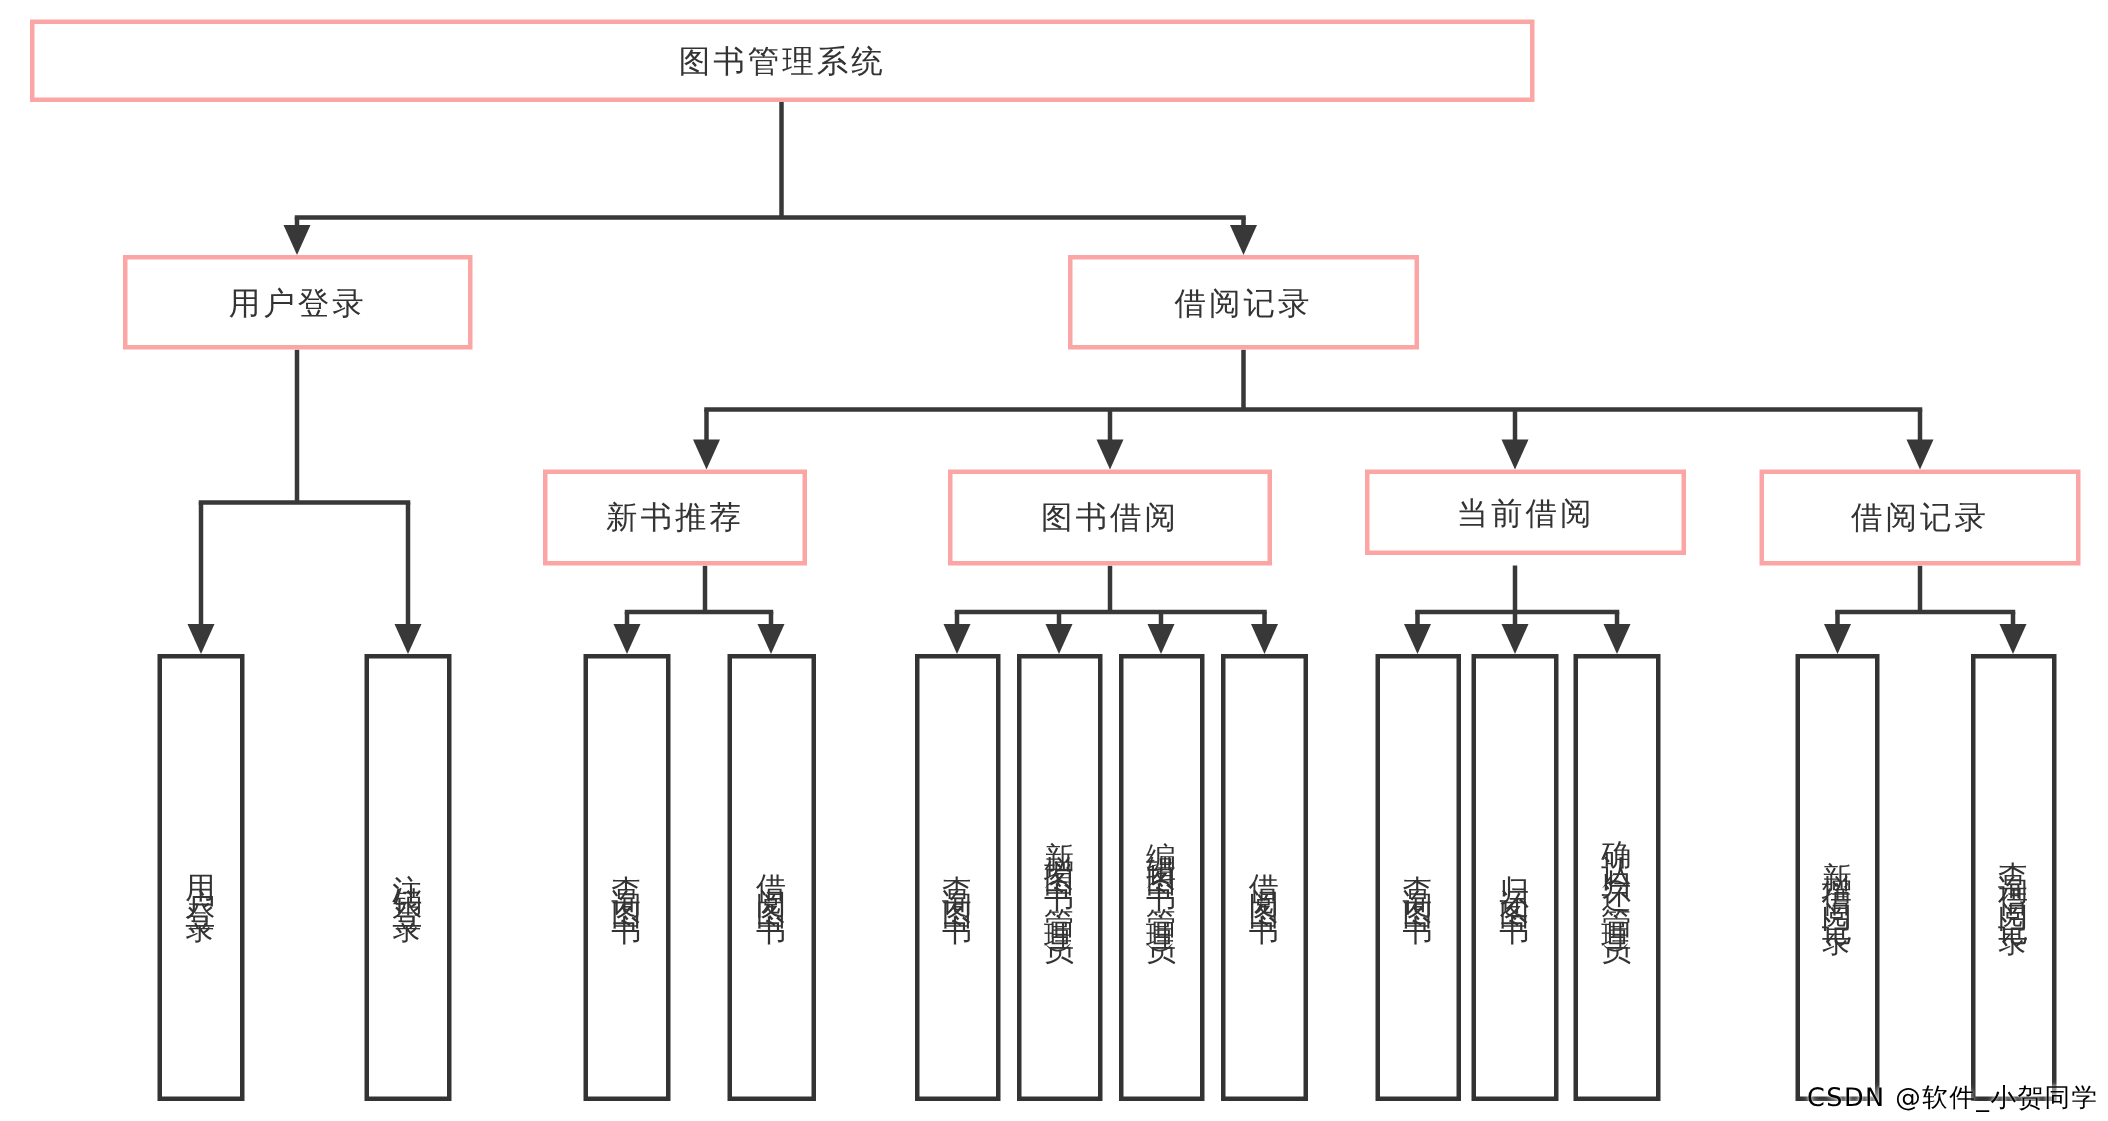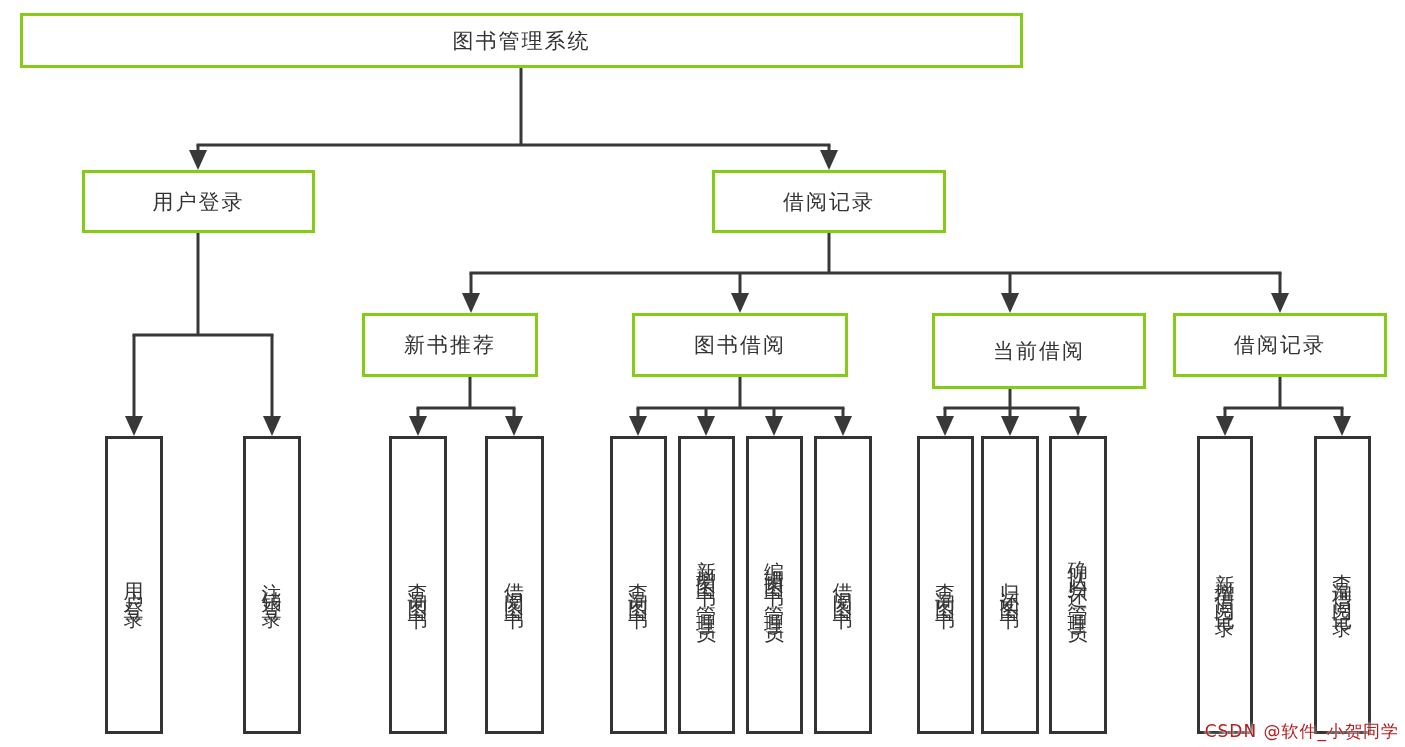--- a/index.html
+++ b/index.html
@@ -2,35 +2,35 @@
 <html><head>
 <meta charset="utf-8">
 <style>
   html, body { margin:0; padding:0; background:#ffffff; }
   .canvas {
     position:relative; width:1405px; height:747px; background:#ffffff;
     font-family:"DejaVu Sans","Liberation Sans",sans-serif; overflow:hidden;
   }
   .connectors { position:absolute; left:0; top:0; width:1405px; height:747px; }
   .hnode {
-    position:absolute; background:#ffffff; border:3px solid #84cc16; box-sizing:border-box;
+    position:absolute; background:#ffffff; border:3px solid #fca5a5; box-sizing:border-box;
     display:flex; align-items:center; justify-content:center;
     font-size:21px; letter-spacing:2px; color:#333333; white-space:nowrap;
   }
   .vnode {
     position:absolute; background:#ffffff; border:3px solid #333333; box-sizing:border-box;
     display:flex; align-items:center; justify-content:center;
   }
   .vnode span {
     writing-mode:vertical-rl; text-orientation:mixed;
     font-size:20px; letter-spacing:9px; color:#333333; line-height:1;
   }
   .watermark {
     position:absolute; right:6px; bottom:4px;
-    font-size:17px; color:#b91c1c; letter-spacing:1px; white-space:nowrap;
+    font-size:17px; color:#000000; letter-spacing:1px; white-space:nowrap;
     text-shadow:0 0 2px #ffffff, 0 0 4px #ffffff; z-index:5;
   }
 </style>
 </head>
 <body>
 
 <div class="canvas">
 
   <svg class="connectors" id="connector-svg" viewBox="0 0 1405 747" xmlns="http://www.w3.org/2000/svg">
       <line x1="521" y1="68" x2="521" y2="145" stroke="#383838" stroke-width="3"></line>
@@ -97,21 +97,21 @@
   <div class="hnode" style="left:712px;top:170px;width:234px;height:63px">
     <span>借阅记录</span>
   </div>
 
   <div class="hnode" style="left:362px;top:313px;width:176px;height:64px">
     <span>新书推荐</span>
   </div>
   <div class="hnode" style="left:632px;top:313px;width:216px;height:64px">
     <span>图书借阅</span>
   </div>
-  <div class="hnode" style="left:932px;top:313px;width:214px;height:76px">
+  <div class="hnode" style="left:910px;top:313px;width:214px;height:57px">
     <span>当前借阅</span>
   </div>
   <div class="hnode" style="left:1173px;top:313px;width:214px;height:64px">
     <span>借阅记录</span>
   </div>
 
   <div class="vnode" style="left:105px;top:436px;width:58px;height:298px">
     <span>用户登录</span>
   </div>
   <div class="vnode" style="left:243px;top:436px;width:58px;height:298px">

